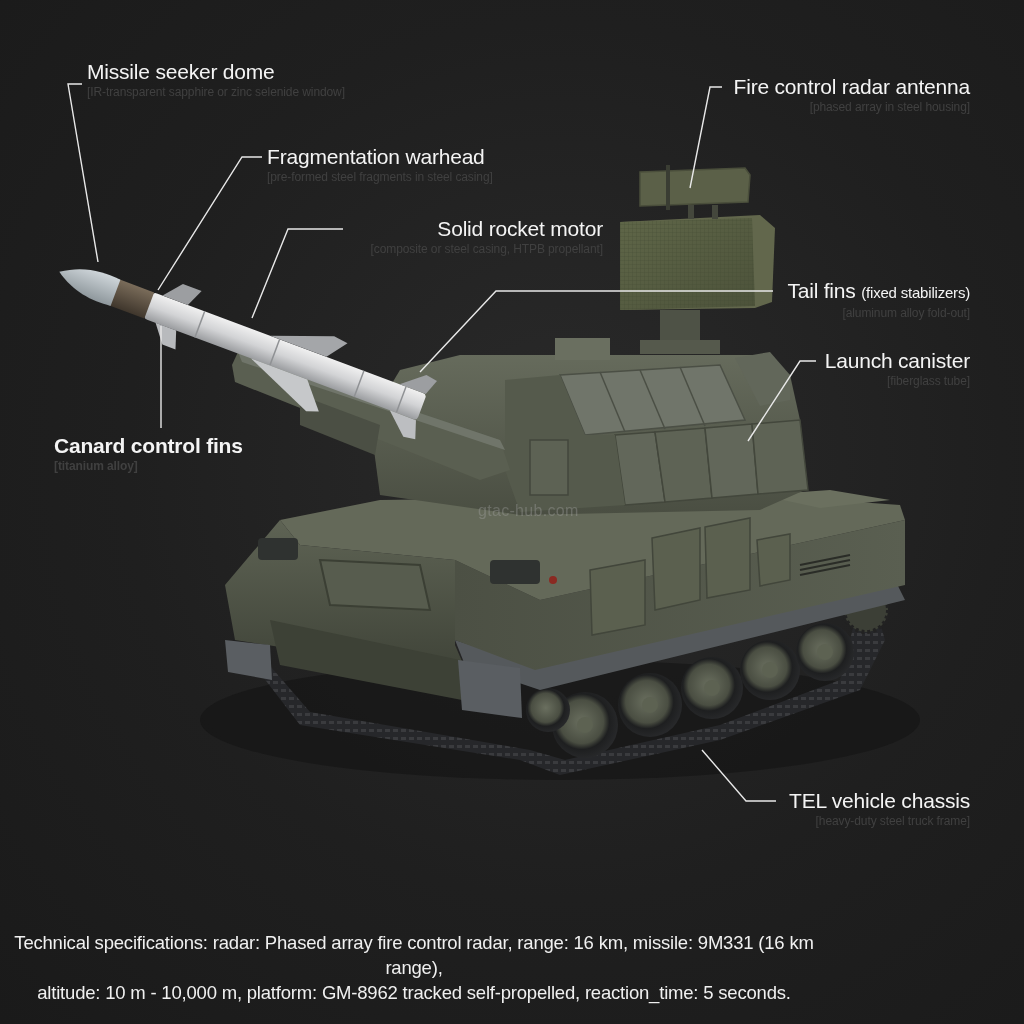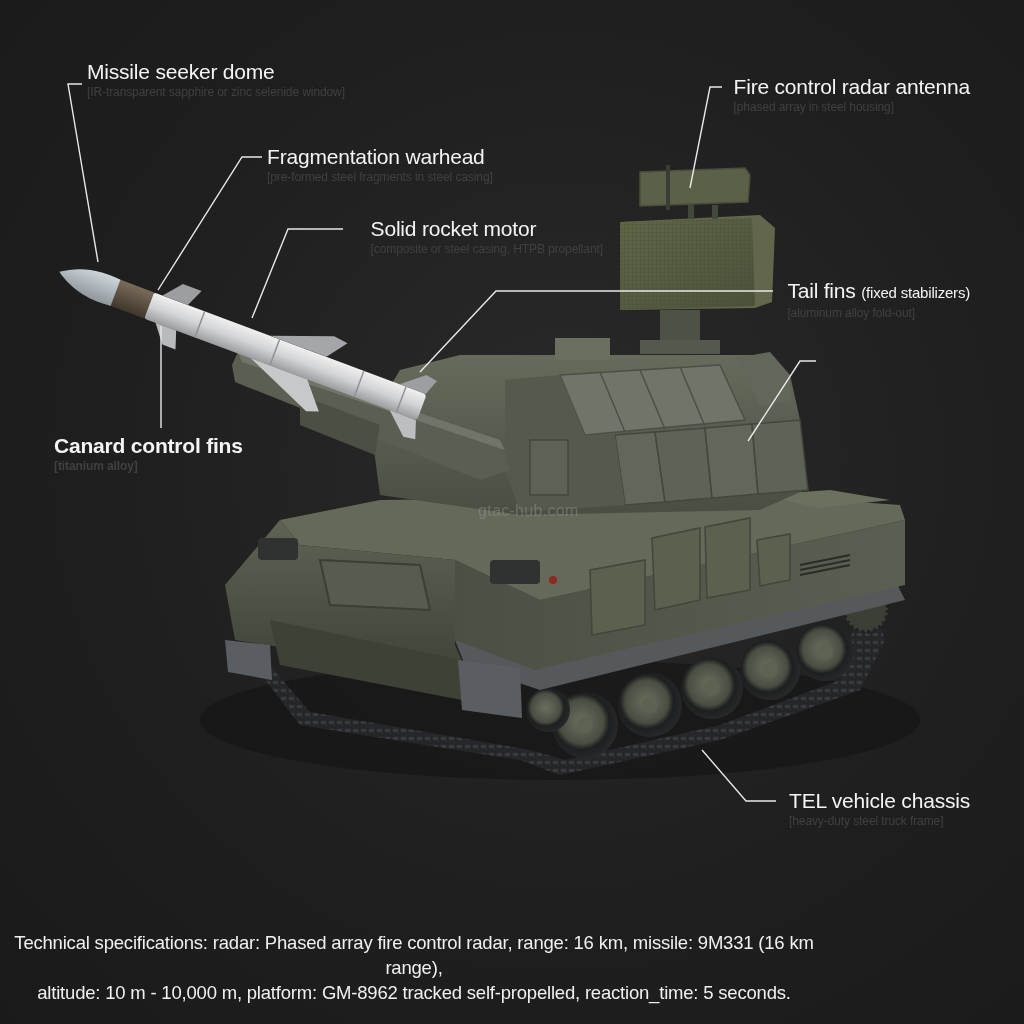--- a/index.html
+++ b/index.html
@@ -15,21 +15,21 @@
     .label { position: absolute; white-space: nowrap; }
     .label .title {
       display: block; font-size: 21px; line-height: 24px; color: #f4f4f4;
       letter-spacing: -0.2px;
     }
     .label .title .small { font-size: 15px; }
     .label .sub {
       display: block; font-size: 12px; line-height: 17px; color: #404040;
       letter-spacing: -0.1px;
     }
-    .right { text-align: left; }
+    .right { text-align: right; }
     .watermark {
       position: absolute; left: 478px; top: 502px; font-size: 16px;
       color: rgba(170,170,170,0.35); letter-spacing: 0.3px;
     }
     .specs {
       position: absolute; left: 0; top: 930px; width: 828px; text-align: center;
       font-size: 18.5px; line-height: 25px; color: #f0f0f0; letter-spacing: -0.2px;
     }
     .specs span { display: block; }
   </style>
@@ -241,20 +241,24 @@
   <div class="label right" style="right:54px; top:75px;">
     <span class="title">Fire control radar antenna</span>
     <span class="sub">[phased array in steel housing]</span>
   </div>
 
   <div class="label right" style="right:54px; top:279px;margin-left:44px;">
     <span class="title"><span>Tail fins</span> <span class="small">(fixed stabilizers)</span></span>
     <span class="sub">[aluminum alloy fold-out]</span>
   </div>
 
+  <div class="label right" style="right:54px; top:349px;">
+    <span class="title">Launch canister</span>
+    <span class="sub">[fiberglass tube]</span>
+  </div>
 
   <div class="label" style="left:54px; top:434px;font-weight:bold;">
     <span class="title">Canard control fins</span>
     <span class="sub">[titanium alloy]</span>
   </div>
 
   <div class="label right" style="right:54px; top:789px;margin-left:31px;">
     <span class="title">TEL vehicle chassis</span>
     <span class="sub">[heavy-duty steel truck frame]</span>
   </div>

